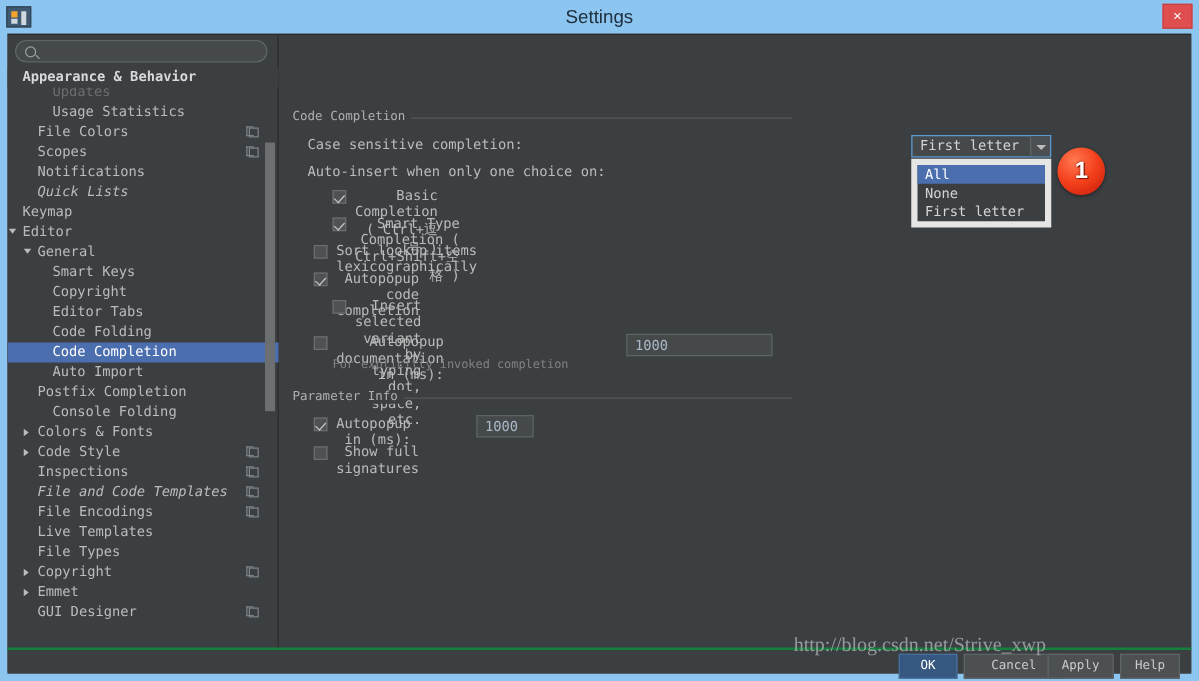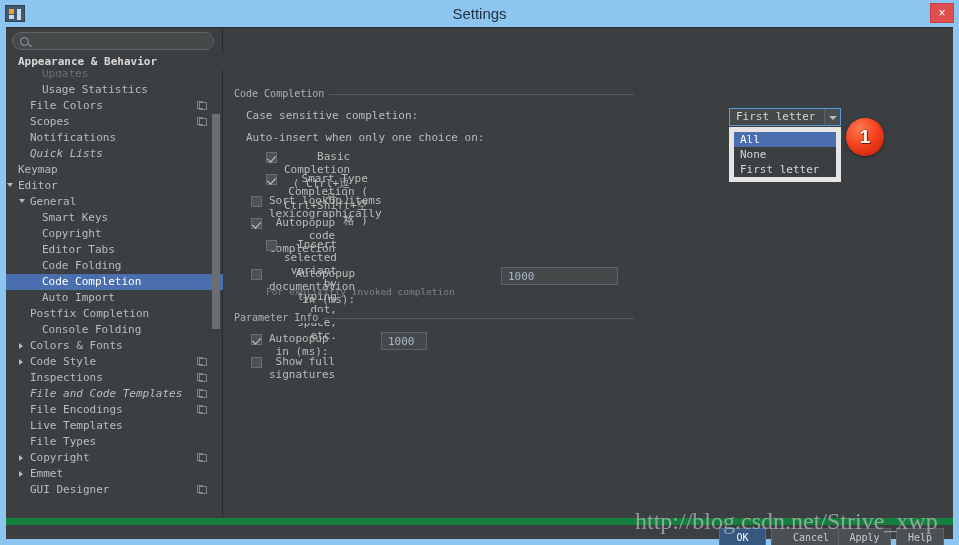--- a/index.html
+++ b/index.html
@@ -271,39 +271,39 @@
     font-size: 19px; font-weight: bold;
     color: #ffffff;
     text-shadow: 0 0 2px #7a1000, 1px 1px 0 #8c1800;
   }
 
   
   .footer {
     position: absolute; left: 0; top: 490px;
     width: 947px; height: 21px;
     background: #3c3f41;
-    border-top: 7px solid #15803d;
+    border-top: 2px solid #15803d;
   }
   .btn {
     position: absolute; top: 3px;
     height: 20px;
     background: #4c5052;
     border: 1px solid #5e6365;
     color: #c8cbcd;
     font-size: 10px;
     line-height: 18px; text-align: center;
     font-family: "DejaVu Sans Mono", monospace;
     cursor: pointer;
   }
   .btn.primary { background: #365880; border-color: #4a6f9a; color: #ffffff; }
 
   .watermark {
     position: absolute; left: 635px; top: 508px;
     font-family: "Liberation Serif", serif;
-    font-size: 24px;
+    font-size: 16px;
     color: #b9bcbe;
     opacity: 0.72;
     white-space: nowrap;
     z-index: 20;
     pointer-events: none;
   }
 </style>
 </head>
 <body>
 

